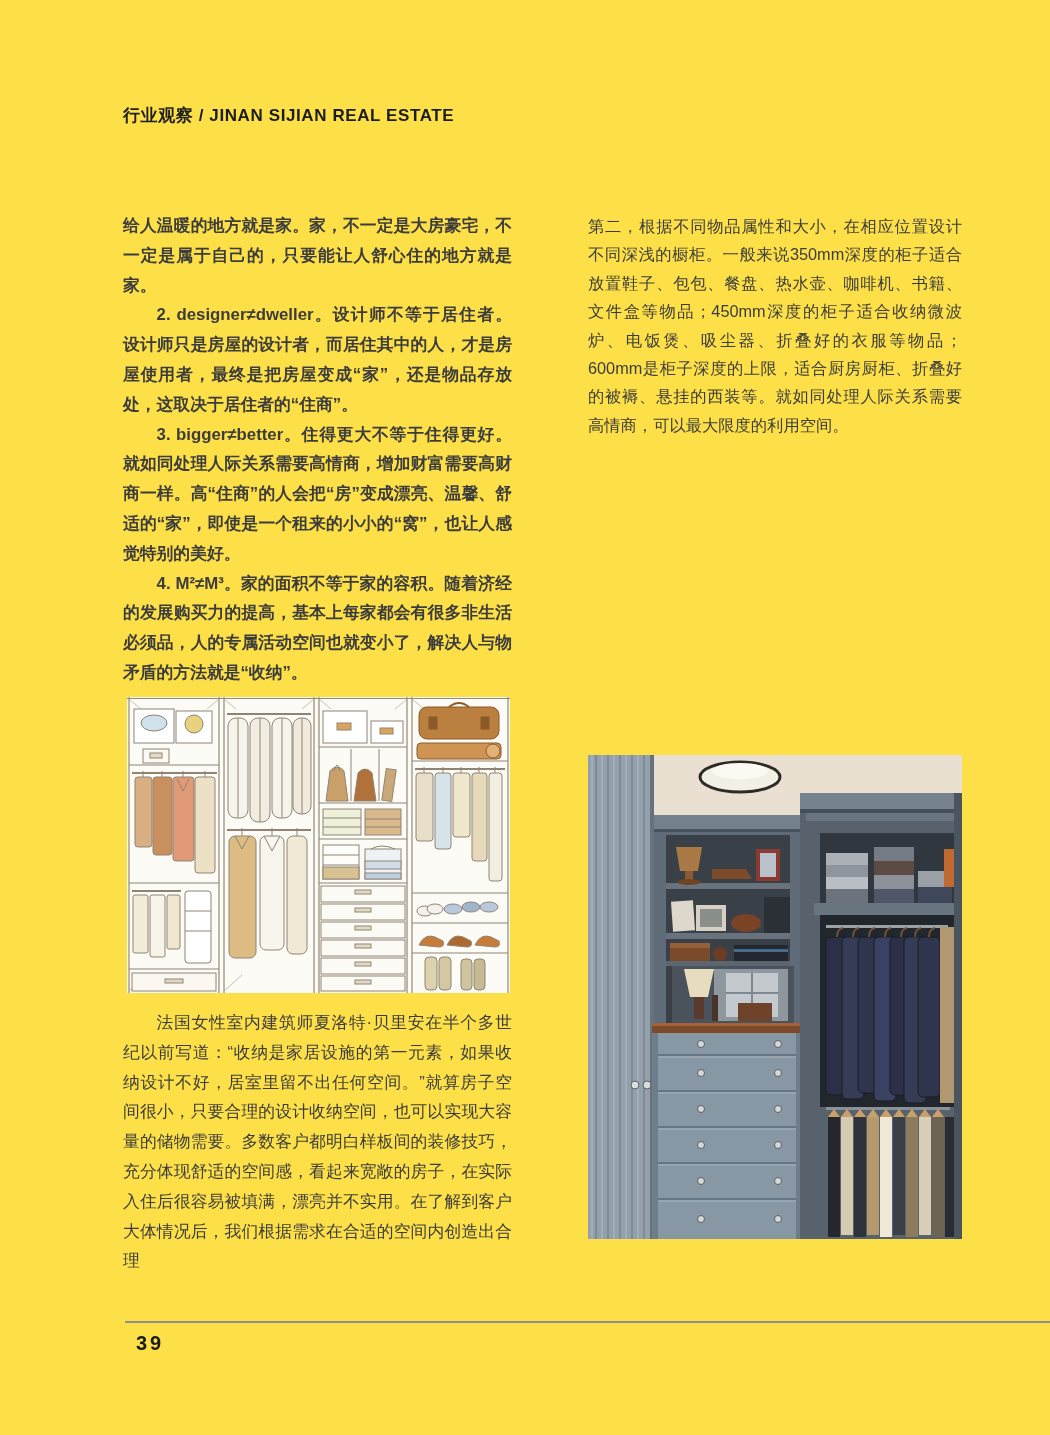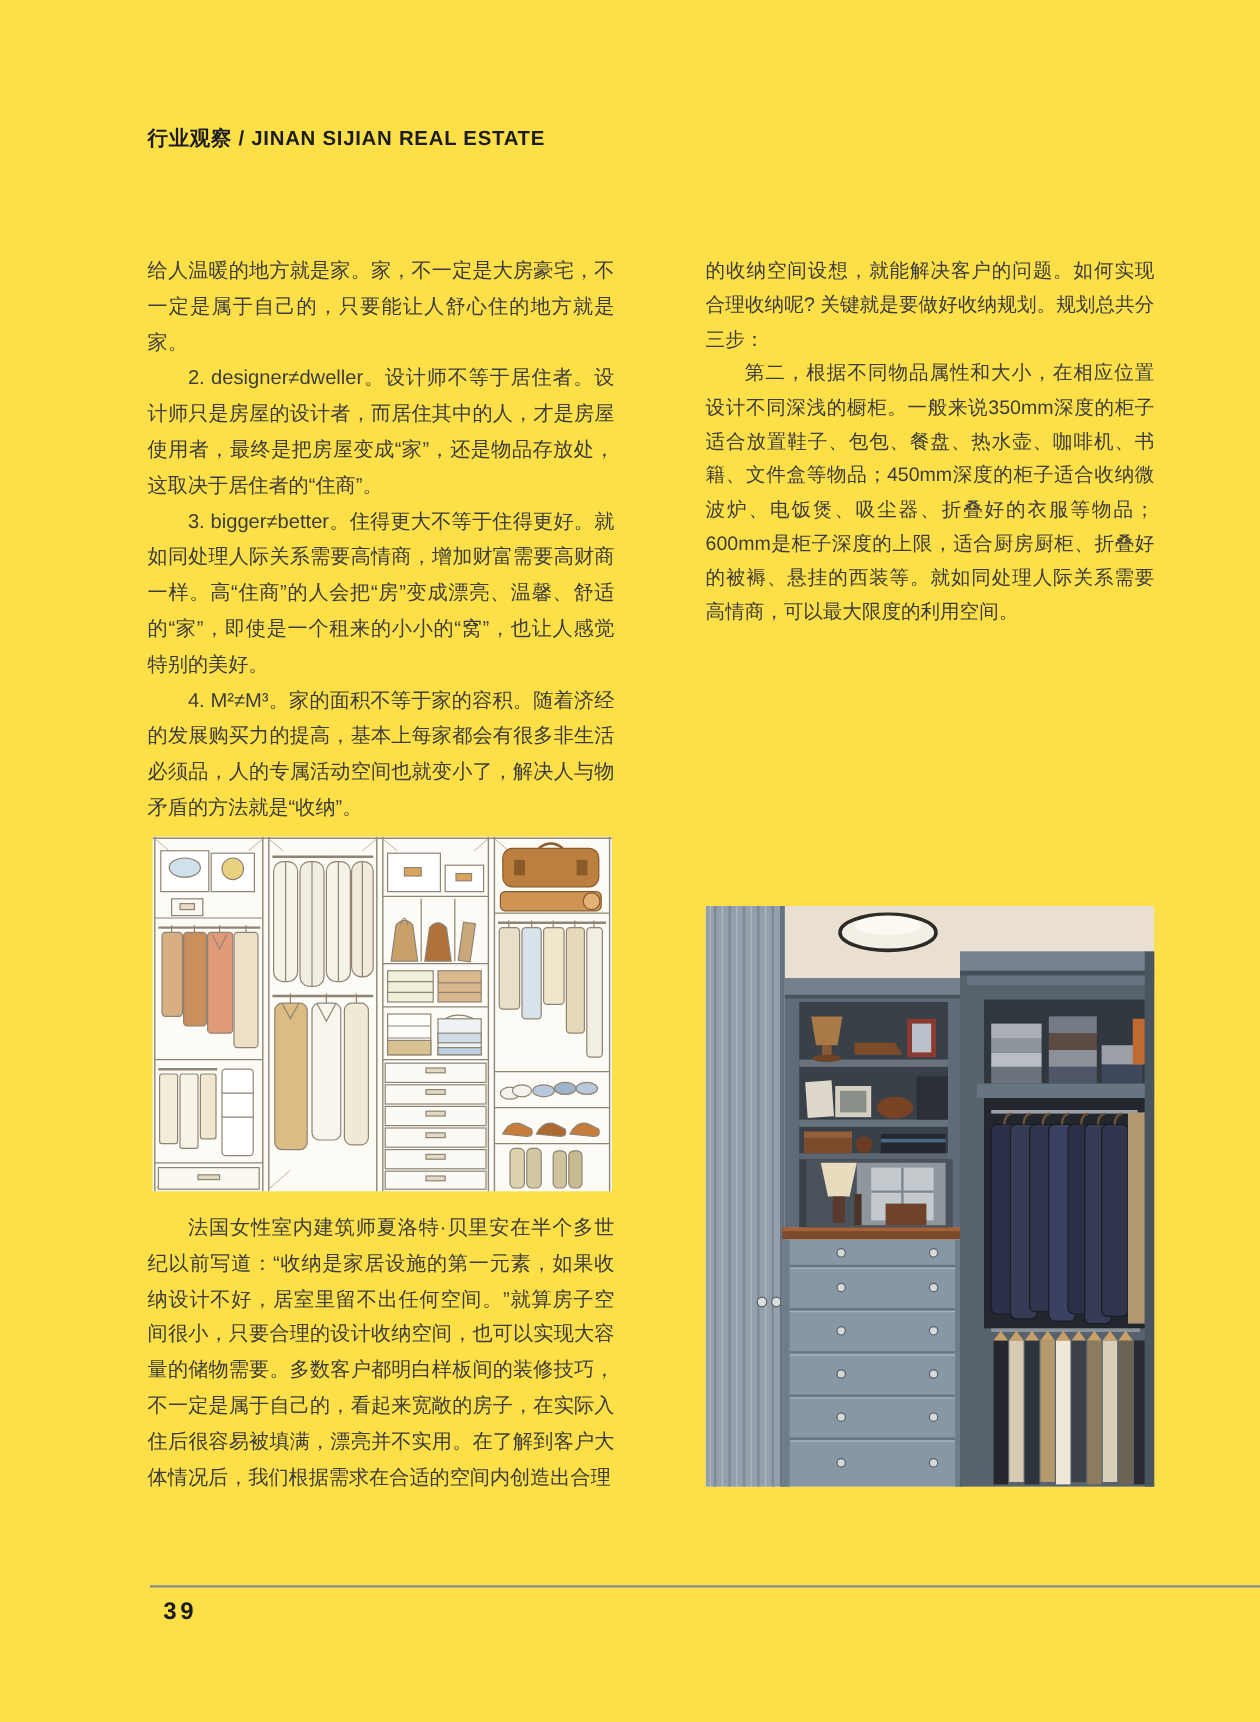--- a/index.html
+++ b/index.html
@@ -2,21 +2,21 @@
 <html><head>
 <meta charset="utf-8">
 <style>
   html,body{margin:0;padding:0;background:#ffffff;}
   .page{position:relative;width:1050px;height:1435px;background:#fde047;overflow:hidden;
         font-family:"Liberation Sans",sans-serif;color:#3c3c3c;}
   .hdr{position:absolute;left:123px;top:104px;font-size:17px;font-weight:700;
        color:#1c1c1c;letter-spacing:0.6px;white-space:nowrap;}
   .colblock{position:absolute;text-align:justify;}
   .colblock p{margin:0;}
-  .lefttxt{left:123px;top:211px;width:389px;font-size:16.8px;line-height:29.8px;}
+  .lefttxt{left:123px;top:211px;width:389px;font-size:16.8px;line-height:29.8px;font-weight:bold;}
   .lefttxt p + p{text-indent:2em;}
   .leftbottom{left:123px;top:1008px;width:389px;font-size:16.8px;line-height:29.8px;}
   .leftbottom p{text-indent:2em;}
   .righttxt{left:588px;top:212px;width:374px;font-size:16.3px;line-height:28.4px;}
   .righttxt p + p{text-indent:2em;}
   .fig{position:absolute;line-height:0;}
   .fig-illustration{left:127px;top:697px;width:383px;height:296px;}
   .fig-photo{left:588px;top:755px;width:374px;height:484px;}
   .footrule{position:absolute;left:125px;top:1321px;width:925px;height:2px;background:#8f8f8f;}
   .pageno{position:absolute;left:136px;top:1332px;font-size:20px;font-weight:700;
@@ -199,25 +199,24 @@
         <line x1="285" y1="256" x2="381" y2="256"></line>
         <rect x="298" y="260" width="12" height="33" rx="4" fill="#ded2ae"></rect>
         <rect x="312" y="260" width="12" height="33" rx="4" fill="#d4c8a2"></rect>
         <rect x="334" y="262" width="11" height="31" rx="4" fill="#cfc49e"></rect>
         <rect x="347" y="262" width="11" height="31" rx="4" fill="#c6ba92"></rect>
       </g>
     </svg>
   </div>
 
   <div class="colblock leftbottom">
-    <p>法国女性室内建筑师夏洛特·贝里安在半个多世纪以前写道：“收纳是家居设施的第一元素，如果收纳设计不好，居室里留不出任何空间。”就算房子空间很小，只要合理的设计收纳空间，也可以实现大容量的储物需要。多数客户都明白样板间的装修技巧，不一定是属于自己的，看起来宽敞的房子，在实际入住后很容易被填满，漂亮并不实用。在了解到客户大体情况后，我们根据需求在合适的空间内创造出合理</p>
+    <p>法国女性室内建筑师夏洛特·贝里安在半个多世纪以前写道：“收纳是家居设施的第一元素，如果收纳设计不好，居室里留不出任何空间。”就算房子空间很小，只要合理的设计收纳空间，也可以实现大容量的储物需要。多数客户都明白样板间的装修技巧，充分体现舒适的空间感，看起来宽敞的房子，在实际入住后很容易被填满，漂亮并不实用。在了解到客户大体情况后，我们根据需求在合适的空间内创造出合理</p>
   </div>
 
   <div class="colblock righttxt">
-    <p>的收纳空间设想，就能解决客户的问题。如何实现合理收纳呢? 关键就是要做好收纳规划。规划总共分三步：</p>
     <p>第二，根据不同物品属性和大小，在相应位置设计不同深浅的橱柜。一般来说350mm深度的柜子适合放置鞋子、包包、餐盘、热水壶、咖啡机、书籍、文件盒等物品；450mm深度的柜子适合收纳微波炉、电饭煲、吸尘器、折叠好的衣服等物品；600mm是柜子深度的上限，适合厨房厨柜、折叠好的被褥、悬挂的西装等。就如同处理人际关系需要高情商，可以最大限度的利用空间。</p>
   </div>
 
   <div class="fig fig-photo">
     <svg width="374" height="484" viewBox="0 0 374 484">
       <rect width="374" height="484" fill="#e9e0d1"></rect>
 
       <ellipse cx="152" cy="22" rx="40" ry="15" fill="#f2efe4" stroke="#2e2b27" stroke-width="3"></ellipse>
       <ellipse cx="152" cy="16" rx="28" ry="8" fill="#fbf9f2"></ellipse>
 

